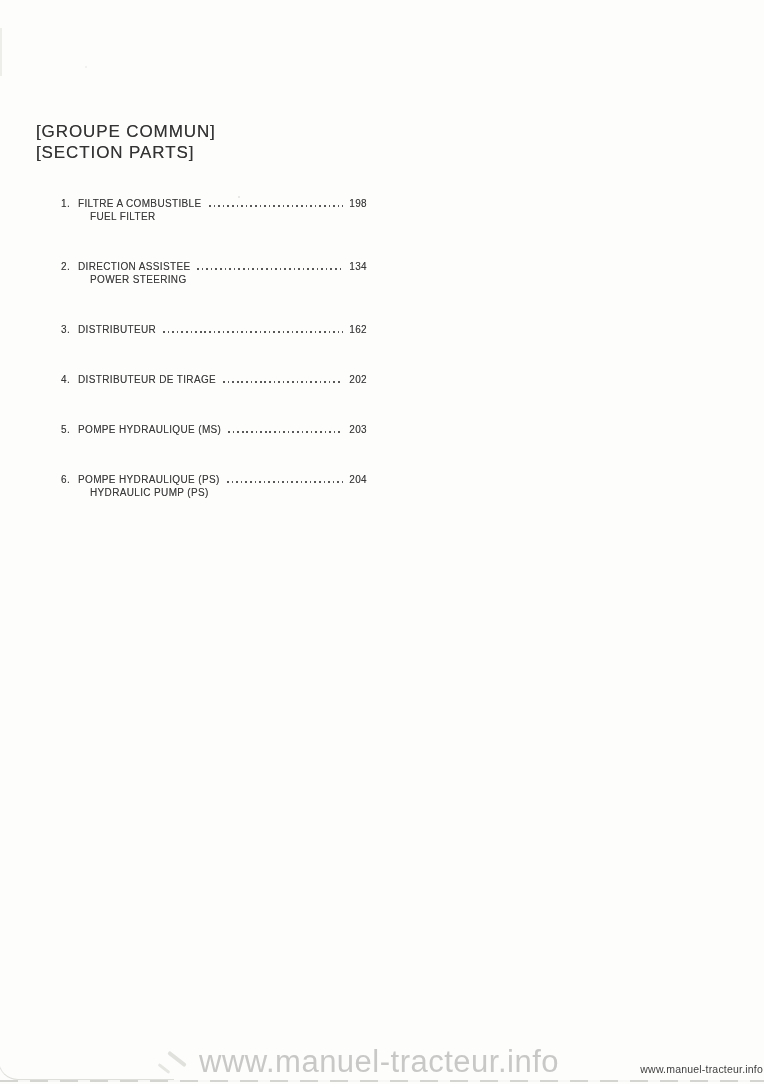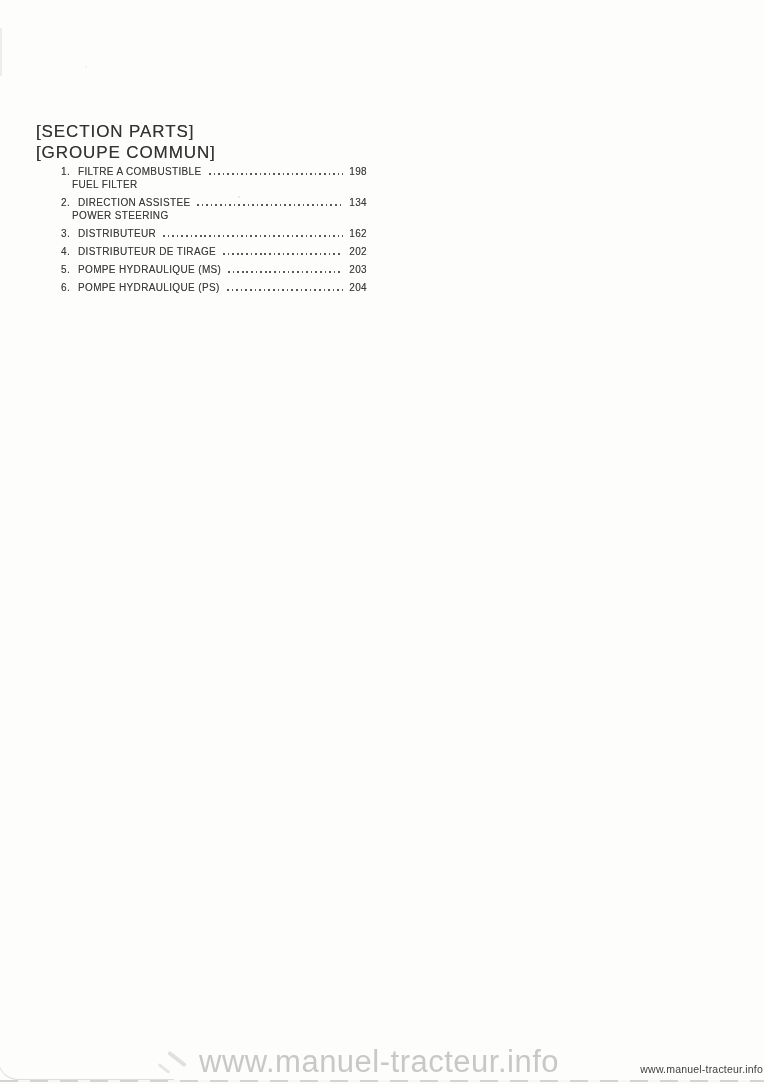--- a/index.html
+++ b/index.html
@@ -62,22 +62,22 @@
   .toc-leader {
     flex: 1 1 auto;
     height: 1.8px;
     margin: 0 6px 1px 7px;
     background: repeating-linear-gradient(
       to right,
       var(--dots) 0 1.7px,
       transparent 1.7px 4.6px
     );
   }
-  .toc-page { flex: 0 0 auto; }
-  .toc-subtitle { margin-left: 11px; }
+  .toc-page { flex: 0 0 auto; margin-top: 32px; }
+  .toc-subtitle { margin-left: 29px; }
   
   .wm-center {
     position: absolute;
     left: 199px;
     top: 1044px;
     font-size: 31px;
     letter-spacing: 0.5px;
     color: var(--wm-center);
     white-space: nowrap;
   }
@@ -151,22 +151,22 @@
 </head>
 <body>
 
 <div class="page">
 
   <div class="artifact-left-edge"></div>
   <div class="artifact-speck-1"></div>
   <div class="artifact-speck-2"></div>
 
   <div class="heading">
+    <span>[GROUPE COMMUN]</span>
     <span>[SECTION PARTS]</span>
-    <span>[GROUPE COMMUN]</span>
   </div>
 
   <ol class="toc" id="toc">
     <li class="toc-item">
       <div class="toc-row">
         <span class="toc-num">1.</span>
         <span class="toc-title">FILTRE A COMBUSTIBLE</span>
         <span class="toc-leader"></span>
         <span class="toc-page">198</span>
       </div>
@@ -210,20 +210,21 @@
       </div>
     </li>
 
     <li class="toc-item">
       <div class="toc-row">
         <span class="toc-num">6.</span>
         <span class="toc-title">POMPE HYDRAULIQUE (PS)</span>
         <span class="toc-leader"></span>
         <span class="toc-page">204</span>
       </div>
+      <div class="toc-subtitle">HYDRAULIC PUMP (PS)</div>
     </li>
   </ol>
 
   <div class="wm-center">www.manuel-tracteur.info</div>
   <div class="wm-corner">www.manuel-tracteur.info</div>
 
   <div class="artifact-smudge-1"></div>
   <div class="artifact-smudge-2"></div>
   <div class="artifact-corner-curve"></div>
   <div class="artifact-bottom-line"></div>

